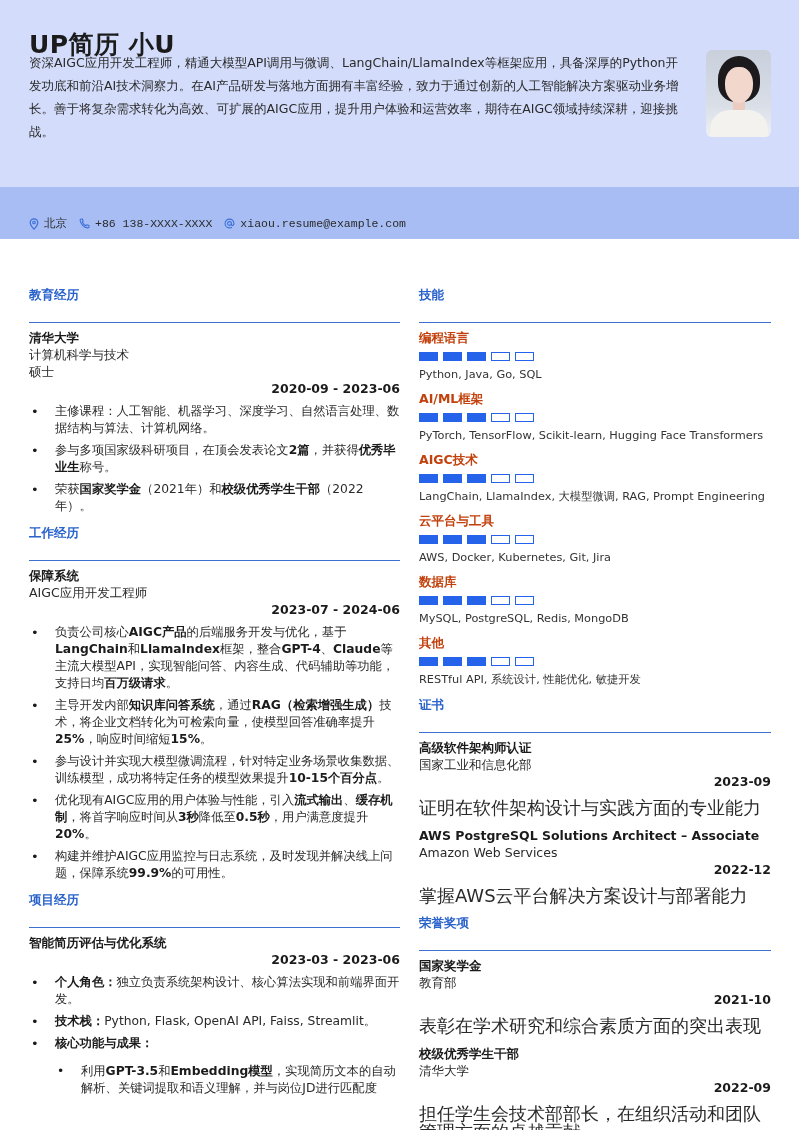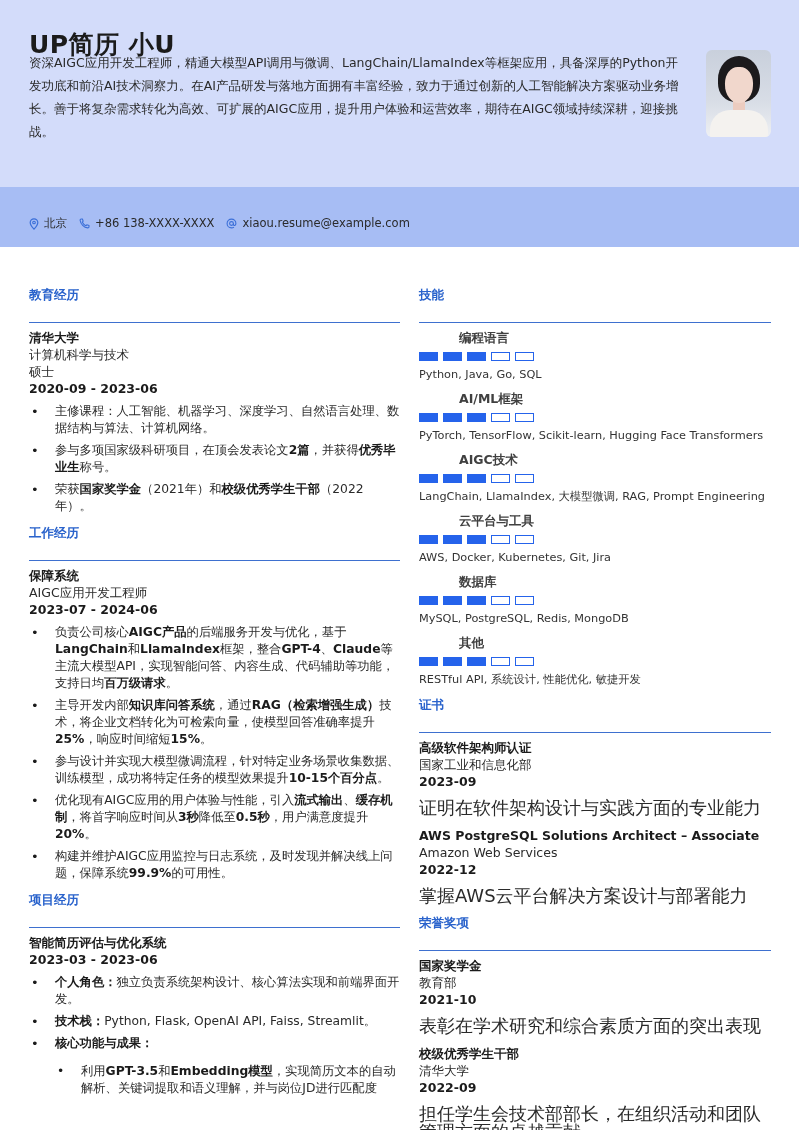--- a/index.html
+++ b/index.html
@@ -9,45 +9,45 @@
   .header { position: absolute; left: 0; top: 0; width: 799px; height: 187px; background: #d3dcfa; }
   .name { position: absolute; left: 29px; top: 28px; font-size: 25px; font-weight: bold; color: #1b1b1b; letter-spacing: 0.5px; }
   .summary { position: absolute; left: 29px; top: 51px; width: 660px; font-size: 12.5px; line-height: 23px; color: #2a2a2a; }
   .photo { position: absolute; left: 706px; top: 50px; width: 65px; height: 87px; border-radius: 6px; overflow: hidden;
            background: linear-gradient(180deg, #c9d0dc 0%, #d8dde6 60%, #eef0f3 100%); }
   .photo .hair { position: absolute; left: 12px; top: 6px; width: 42px; height: 46px; border-radius: 50% 50% 40% 40%; background: #1c1a1c; }
   .photo .face { position: absolute; left: 19px; top: 17px; width: 28px; height: 36px; border-radius: 45% 45% 50% 50%; background: #f1d7cc; }
   .photo .neck { position: absolute; left: 27px; top: 50px; width: 12px; height: 14px; background: #ecccc0; }
   .photo .shirt { position: absolute; left: 4px; top: 60px; width: 58px; height: 32px; border-radius: 20px 20px 0 0; background: #f4f2ef; }
 
-  .contact-bar { position: absolute; left: 0; top: 187px; width: 799px; height: 60px; background: #a7bdf4; }
+  .contact-bar { position: absolute; left: 0; top: 187px; width: 799px; height: 52px; background: #a7bdf4; font-family: Liberation Mono, monospace; }
   .contact-row { position: absolute; left: 29px; top: 29px; display: flex; align-items: center; font-size: 11.5px; color: #2a2a2a; }
   .contact-item { display: flex; align-items: center; margin-right: 12px; }
   .contact-item svg { margin-right: 5px; }
 
   .col-left { position: absolute; left: 29px; top: 287px; width: 371px; }
   .col-right { position: absolute; left: 419px; top: 287px; width: 352px; }
 
   .section-title { font-size: 12.5px; font-weight: bold; color: #2a63cc; padding-bottom: 18px; border-bottom: 1.5px solid #3e70cf; margin-bottom: 6px; }
   .section { margin-bottom: 10px; }
 
   .entry-title { font-weight: bold; font-size: 12.5px; color: #1b1b1b; line-height: 17px; }
   .entry-sub { font-size: 12.5px; color: #2a2a2a; line-height: 17px; }
-  .entry-date { font-weight: bold; font-size: 12.5px; color: #1b1b1b; line-height: 18px; }
+  .entry-date { font-weight: bold; font-size: 12.5px; color: #1b1b1b; line-height: 18px; text-align: right; }
 
   ul.bullets { list-style: none; margin-top: 5px; }
   ul.bullets > li { position: relative; padding-left: 26px; margin-bottom: 5px; line-height: 17px; color: #2a2a2a; font-size: 12.3px; }
   ul.bullets > li::before { content: "•"; position: absolute; left: 2px; top: 0; color: #1b1b1b; font-size: 13px; }
   ul.bullets ul.sub { list-style: none; margin-top: 11px; }
   ul.bullets ul.sub > li { position: relative; padding-left: 26px; line-height: 17px; }
   ul.bullets ul.sub > li::before { content: "•"; position: absolute; left: 2px; top: 0; color: #1b1b1b; }
   b { color: #1b1b1b; }
 
   .skill { margin-bottom: 8px; }
-  .skill-name { font-weight: bold; font-size: 12.5px; color: #404040; line-height: 18px; margin-left: 40px; }
+  .skill-name { font-weight: bold; font-size: 12.5px; color: #c2410c; line-height: 18px; }
   .skill-bars { display: flex; margin: 5px 0 6px 0; height: 9px; }
   .bar { width: 19px; height: 9px; margin-right: 5px; border: 1.5px solid #2563eb; background: #2563eb; }
   .bar.empty { background: #ffffff; }
   .skill-desc { font-size: 11.3px; color: #333; line-height: 15px; }
 
   .cert { margin-bottom: 10px; }
   .cert-desc { font-size: 18px; color: #2a2a2a; margin-top: 8px; line-height: 18px; }
 </style>
 </head>
 <body>

